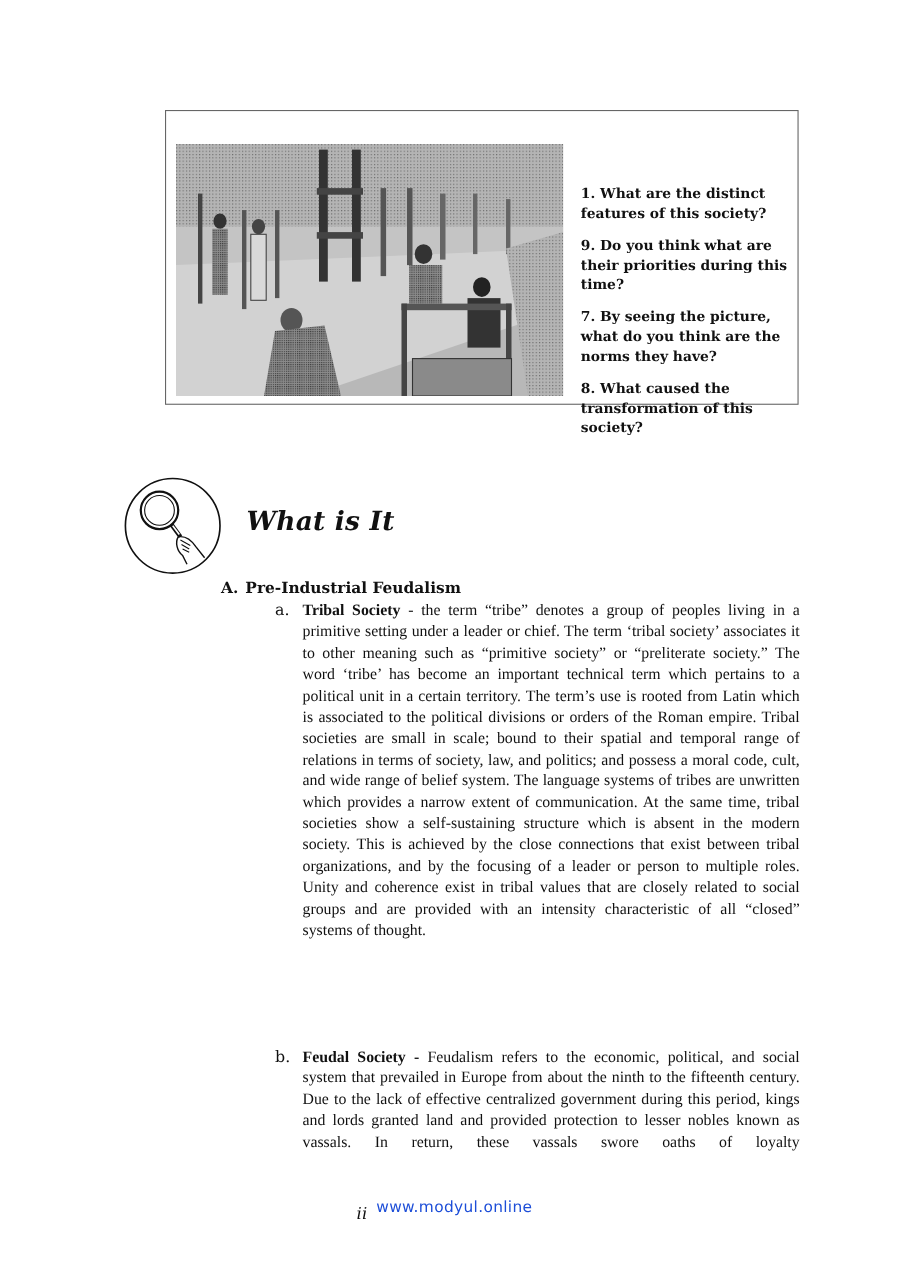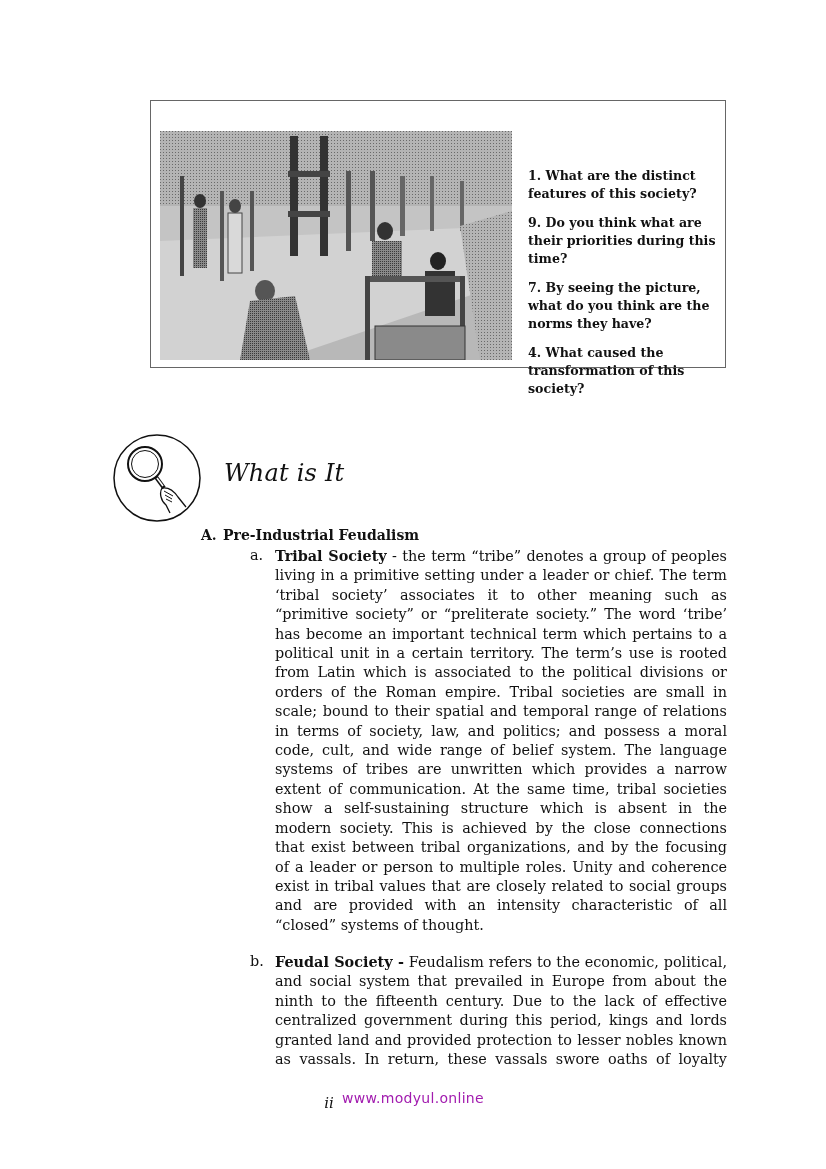--- a/index.html
+++ b/index.html
@@ -5,35 +5,35 @@
   html, body { margin: 0; padding: 0; background: #ffffff; }
   body { width: 826px; height: 1169px; position: relative; overflow: hidden; font-family: "DejaVu Serif", serif; color: #111; }
 
   .picture-box { position: absolute; left: 150px; top: 100px; width: 576px; height: 268px; border: 1px solid #666; box-sizing: border-box; }
   .picture-box .header { height: 29px; border-bottom: 1px solid #666; box-sizing: border-box; padding: 2px 0 0 7px; font-weight: bold; font-size: 13px; font-family: "DejaVu Serif", serif; }
   .picture-box .illustration { position: absolute; left: 9px; top: 30px; width: 352px; height: 229px; overflow: hidden; background: #bcbcbc; }
   .picture-box .questions { position: absolute; left: 377px; top: 30px; width: 196px; font-weight: bold; font-size: 12.6px; line-height: 18px; margin-top: 36px; }
   .picture-box .questions p { margin: 0 0 11px 0; }
 
   .section-icon { position: absolute; left: 112px; top: 433px; width: 90px; height: 90px; }
-  .section-title { position: absolute; left: 224px; top: 459px; font-size: 24px; font-weight: normal; font-style: italic; font-family: "DejaVu Serif", serif; margin: 0; letter-spacing: 0.2px; }
+  .section-title { position: absolute; left: 224px; top: 459px; font-size: 24px; font-weight: bold; font-style: italic; font-family: "DejaVu Serif", serif; margin: 0; letter-spacing: 0.2px; }
 
   .heading-a { position: absolute; left: 201px; top: 527px; font-size: 14px; font-weight: bold; margin: 0; }
   .heading-a .marker { display: inline-block; width: 22px; }
 
   .item { position: absolute; left: 250px; width: 477px; font-size: 14.4px; line-height: 19.4px; font-family: "DejaVu Serif", serif; }
   .item .marker { position: absolute; left: 0; top: 0; width: 24px; }
-  .item .body { margin-left: 25px; text-align: justify; text-align-last: left; }
+  .item .body { margin-left: 25px; text-align: justify; text-align-last: left; font-family: Liberation Serif, serif; }
   .item .term { font-weight: bold; }
   .item-a { top: 546px; }
   .item-b { top: 952px; }
   .item-b .body { text-align-last: justify; }
 
   .page-number { position: absolute; left: 0; width: 658px; top: 1094px; text-align: center; font-style: italic; font-size: 15px; font-family: "DejaVu Serif", serif; }
-  .watermark { position: absolute; left: 0; width: 826px; top: 1090px; text-align: center; font-family: "DejaVu Sans", sans-serif; font-size: 14px; color: #a21caf; letter-spacing: 0.3px; }
+  .watermark { position: absolute; left: 0; width: 826px; top: 1090px; text-align: center; font-family: "DejaVu Sans", sans-serif; font-size: 14px; color: #1d4ed8; letter-spacing: 0.3px; }
 </style>
 </head>
 <body>
 
 <div class="picture-box">
   <div class="illustration" aria-label="illustration-of-industrial-factory-workers">
     <svg width="352" height="229" viewBox="0 0 352 229" xmlns="http://www.w3.org/2000/svg">
       <defs>
         <pattern id="hatch" width="3" height="3" patternUnits="userSpaceOnUse">
           <rect width="3" height="3" fill="#b4b4b4"></rect>
@@ -77,21 +77,21 @@
       <rect x="205" y="145" width="5" height="84" fill="#444"></rect>
       <rect x="300" y="145" width="5" height="84" fill="#444"></rect>
       <rect x="215" y="195" width="90" height="34" fill="#8a8a8a" stroke="#333"></rect>
       <polygon points="300,95 352,80 352,229 320,229" fill="url(#hatch)"></polygon>
     </svg>
   </div>
   <div class="questions">
     <p>1. What are the distinct features of this society?</p>
     <p>9. Do you think what are their priorities during this time?</p>
     <p>7. By seeing the picture, what do you think are the norms they have?</p>
-    <p>4. What caused the transformation of this society?</p>
+    <p>8. What caused the transformation of this society?</p>
   </div>
 </div>
 
 <div class="section-icon">
   <svg width="90" height="90" viewBox="0 0 90 90" xmlns="http://www.w3.org/2000/svg">
     <circle cx="45" cy="45" r="43" fill="#fff" stroke="#111" stroke-width="1.5"></circle>
     <circle cx="33" cy="31" r="17" fill="#fff" stroke="#111" stroke-width="2"></circle>
     <circle cx="33" cy="31" r="13.5" fill="none" stroke="#111" stroke-width="1"></circle>
     <line x1="44" y1="44" x2="52" y2="55" stroke="#111" stroke-width="4"></line>
     <line x1="45" y1="45" x2="51" y2="53" stroke="#fff" stroke-width="1.5"></line>

